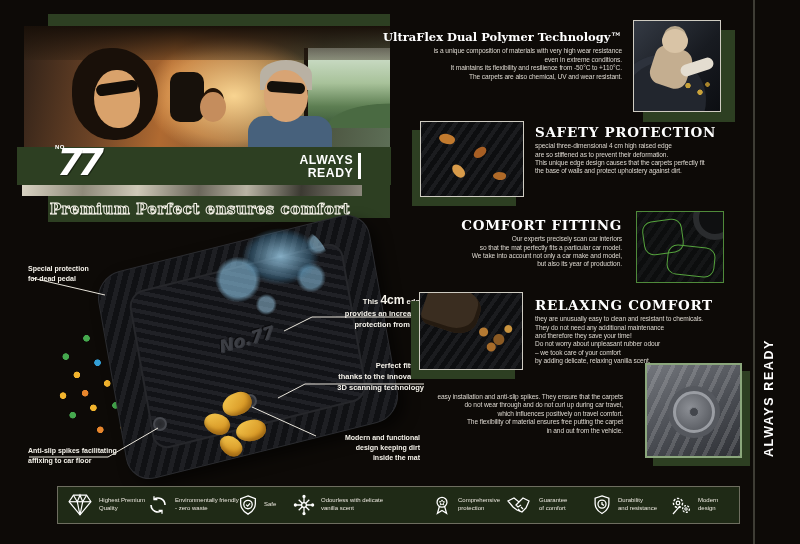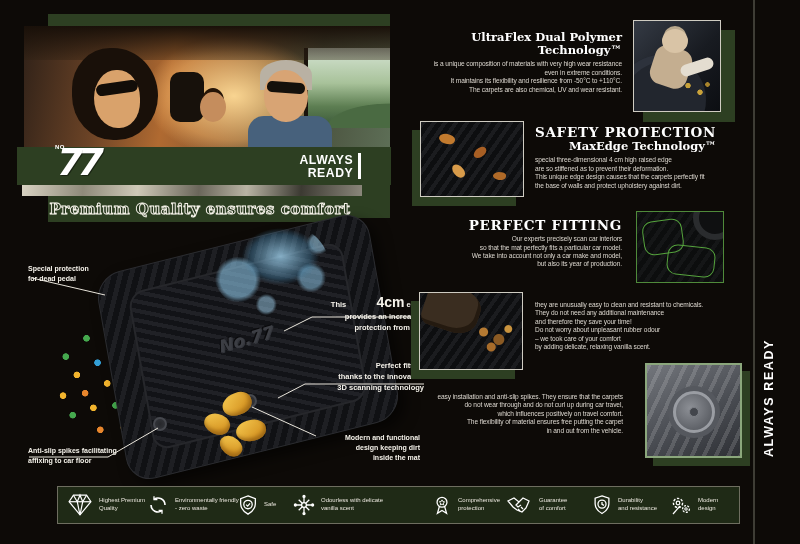--- a/index.html
+++ b/index.html
@@ -101,21 +101,21 @@
     border-radius:55% 45% 50% 50%; box-shadow:inset -2px -3px 4px rgba(122,74,10,.6); }
 
   .callout { position:absolute; color:#f5f2ea; font-size:7px; font-weight:bold; line-height:1.45; white-space:pre-line; }
   .callout.r { text-align:right; }
   .lines-overlay { position:absolute; inset:0; pointer-events:none; }
 
   
   .sec-text { position:absolute; }
   .sec-text.r { text-align:right; }
   .sec-title { font-family:"DejaVu Serif", serif; font-weight:bold; font-size:13.5px; letter-spacing:.7px; color:#fff; line-height:1.05; }
-  .sec-sub { font-family:"DejaVu Serif", serif; font-weight:bold; font-size:11.5px; color:#fff; line-height:1.15; margin-top:1px;margin-left:34px; }
+  .sec-sub { font-family:"DejaVu Serif", serif; font-weight:bold; font-size:11.5px; color:#fff; line-height:1.15; margin-top:1px; }
   .sec-body { font-size:6.6px; letter-spacing:-.1px; line-height:1.28; color:#ddd8d0; margin-top:3px; white-space:pre-line; }
 
   .plate { position:absolute; background:#2d3f22; }
   .imgframe { position:absolute; border:1px solid #cfccc2; overflow:hidden; background:#101113; }
   .imgframe.green { border-color:#4f8a3a; }
   .imgframe.sage { border-color:#8ba77c; border-width:2px; }
   .ridges { position:absolute; inset:0; background-image:repeating-linear-gradient(125deg,#1b1c1f 0 4px,#0d0e10 4px 9px); }
   .leaf { position:absolute; border-radius:60% 40% 55% 45%; }
   .g-outline { position:absolute; border:1.5px solid #55a33d; border-radius:10px; }
 
@@ -175,21 +175,21 @@
     <div class="no77">
       <span class="no">NO.</span>
       <span class="seven7">77</span>
     </div>
     <div class="always-inline pre">ALWAYS
 READY</div>
     <div class="always-bar"></div>
   </div>
   <div class="photo-strip"></div>
   <div class="premium-banner">
-    <span>Premium Quality ensures comfort</span>
+    <span>Premium Perfect ensures comfort</span>
   </div>
 
   <div class="confetti"></div>
   <div class="pedal-flap"></div>
   <div class="mat-wrap">
     <div class="mat-base"></div>
     <div class="mat-inner"></div>
     <div class="mat-logo">No.77</div>
   </div>
   <div class="spike-ring" style="left:153px; top:417px;"></div>
@@ -208,21 +208,21 @@
       <path d="M316 436 L252 407"></path>
       <path d="M29 457 H108 L158 428"></path>
     </g>
   </svg>
 
   <div class="callout" style="left:28px; top:254px; width:100px;">
     <span>Special protection
 for dead pedal</span>
   </div>
   <div class="callout r" style="right:376px; top:281px; width:120px; font-size:7.5px;">
-    <span>This </span><span style="font-size:14px;margin-left:28px;">4cm</span><span> edge
+    <span>This </span><span style="font-size:12px;">4cm</span><span> edge
 provides an increased
 protection from dirt</span>
   </div>
   <div class="callout r" style="right:376px; top:350px; width:130px; font-size:7.5px;">
     <span>Perfect fitting
 thanks to the innovative
 3D scanning technology</span>
   </div>
   <div class="callout r" style="right:380px; top:423px; width:110px;">
     <span>Modern and functional
@@ -254,29 +254,28 @@
   <div class="plate" style="left:412px; top:130px; width:104px; height:76px;"></div>
   <div class="imgframe" style="left:420px; top:121px; width:104px; height:76px;">
     <div class="ridges"></div>
     <div class="leaf" style="left:18px; top:12px; width:16px; height:10px; background:#c27a2e; transform:rotate(20deg);"></div>
     <div class="leaf" style="left:52px; top:26px; width:14px; height:9px; background:#a85f24; transform:rotate(-30deg);"></div>
     <div class="leaf" style="left:30px; top:44px; width:15px; height:10px; background:#d89b4a; transform:rotate(55deg);"></div>
     <div class="leaf" style="left:72px; top:50px; width:13px; height:8px; background:#b06a28; transform:rotate(10deg);"></div>
   </div>
   <div class="sec-text" style="left:535px; top:125px; width:225px;">
     <div class="sec-title">SAFETY PROTECTION</div>
-    <div class="sec-sub">MaxEdge Technology™</div>
     <div class="sec-body">special three-dimensional 4 cm high raised edge
 are so stiffened as to prevent their deformation.
 This unique edge design causes that the carpets perfectly fit
 the base of walls and protect upholstery against dirt.</div>
   </div>
 
   <div class="sec-text r" style="right:178px; top:218px; width:210px;">
-    <div class="sec-title">PERFECT FITTING</div>
+    <div class="sec-title">COMFORT FITTING</div>
     <div class="sec-body">Our experts precisely scan car interiors
 so that the mat perfectly fits a particular car model.
 We take into account not only a car make and model,
 but also its year of production.</div>
   </div>
   <div class="imgframe green" style="left:636px; top:211px; width:88px; height:72px; background:#0b0d0b;">
     <div class="ridges" style="opacity:.6;"></div>
     <div class="g-outline" style="left:6px; top:8px; width:40px; height:34px; transform:rotate(-8deg);"></div>
     <div class="g-outline" style="left:30px; top:34px; width:48px; height:30px; transform:rotate(6deg);"></div>
     <div style="position:absolute; right:-14px; top:-16px; width:44px; height:44px; border-radius:50%; border:6px solid #2a2c2e; background:#0f1011;"></div>
@@ -286,20 +285,21 @@
   <div class="imgframe" style="left:419px; top:292px; width:104px; height:78px;">
     <div class="ridges"></div>
     <div style="position:absolute; left:4px; top:-6px; width:56px; height:44px; border-radius:10px 40% 40% 10px; background:#3a2d20; transform:rotate(18deg); box-shadow:inset -4px -4px 0 #241a10;"></div>
     <div style="position:absolute; left:56px; top:30px; width:38px; height:30px;
       background:radial-gradient(circle at 20% 30%,#b57a32 0 4px,transparent 5px),
                  radial-gradient(circle at 60% 55%,#8a5a24 0 5px,transparent 6px),
                  radial-gradient(circle at 85% 20%,#c9933e 0 3.4px,transparent 4.4px),
                  radial-gradient(circle at 40% 80%,#a86c2a 0 4px,transparent 5px);"></div>
   </div>
   <div class="sec-text" style="left:535px; top:298px; width:225px;">
+    <div class="sec-title">RELAXING COMFORT</div>
     <div class="sec-body">they are unusually easy to clean and resistant to chemicals.
 They do not need any additional maintenance
 and therefore they save your time!
 Do not worry about unpleasant rubber odour
 – we took care of your comfort
 by adding delicate, relaxing vanilla scent.</div>
   </div>
 
   <div class="sec-text r" style="right:177px; top:390px; width:250px;">
     <div class="sec-body">easy installation and anti-slip spikes. They ensure that the carpets

